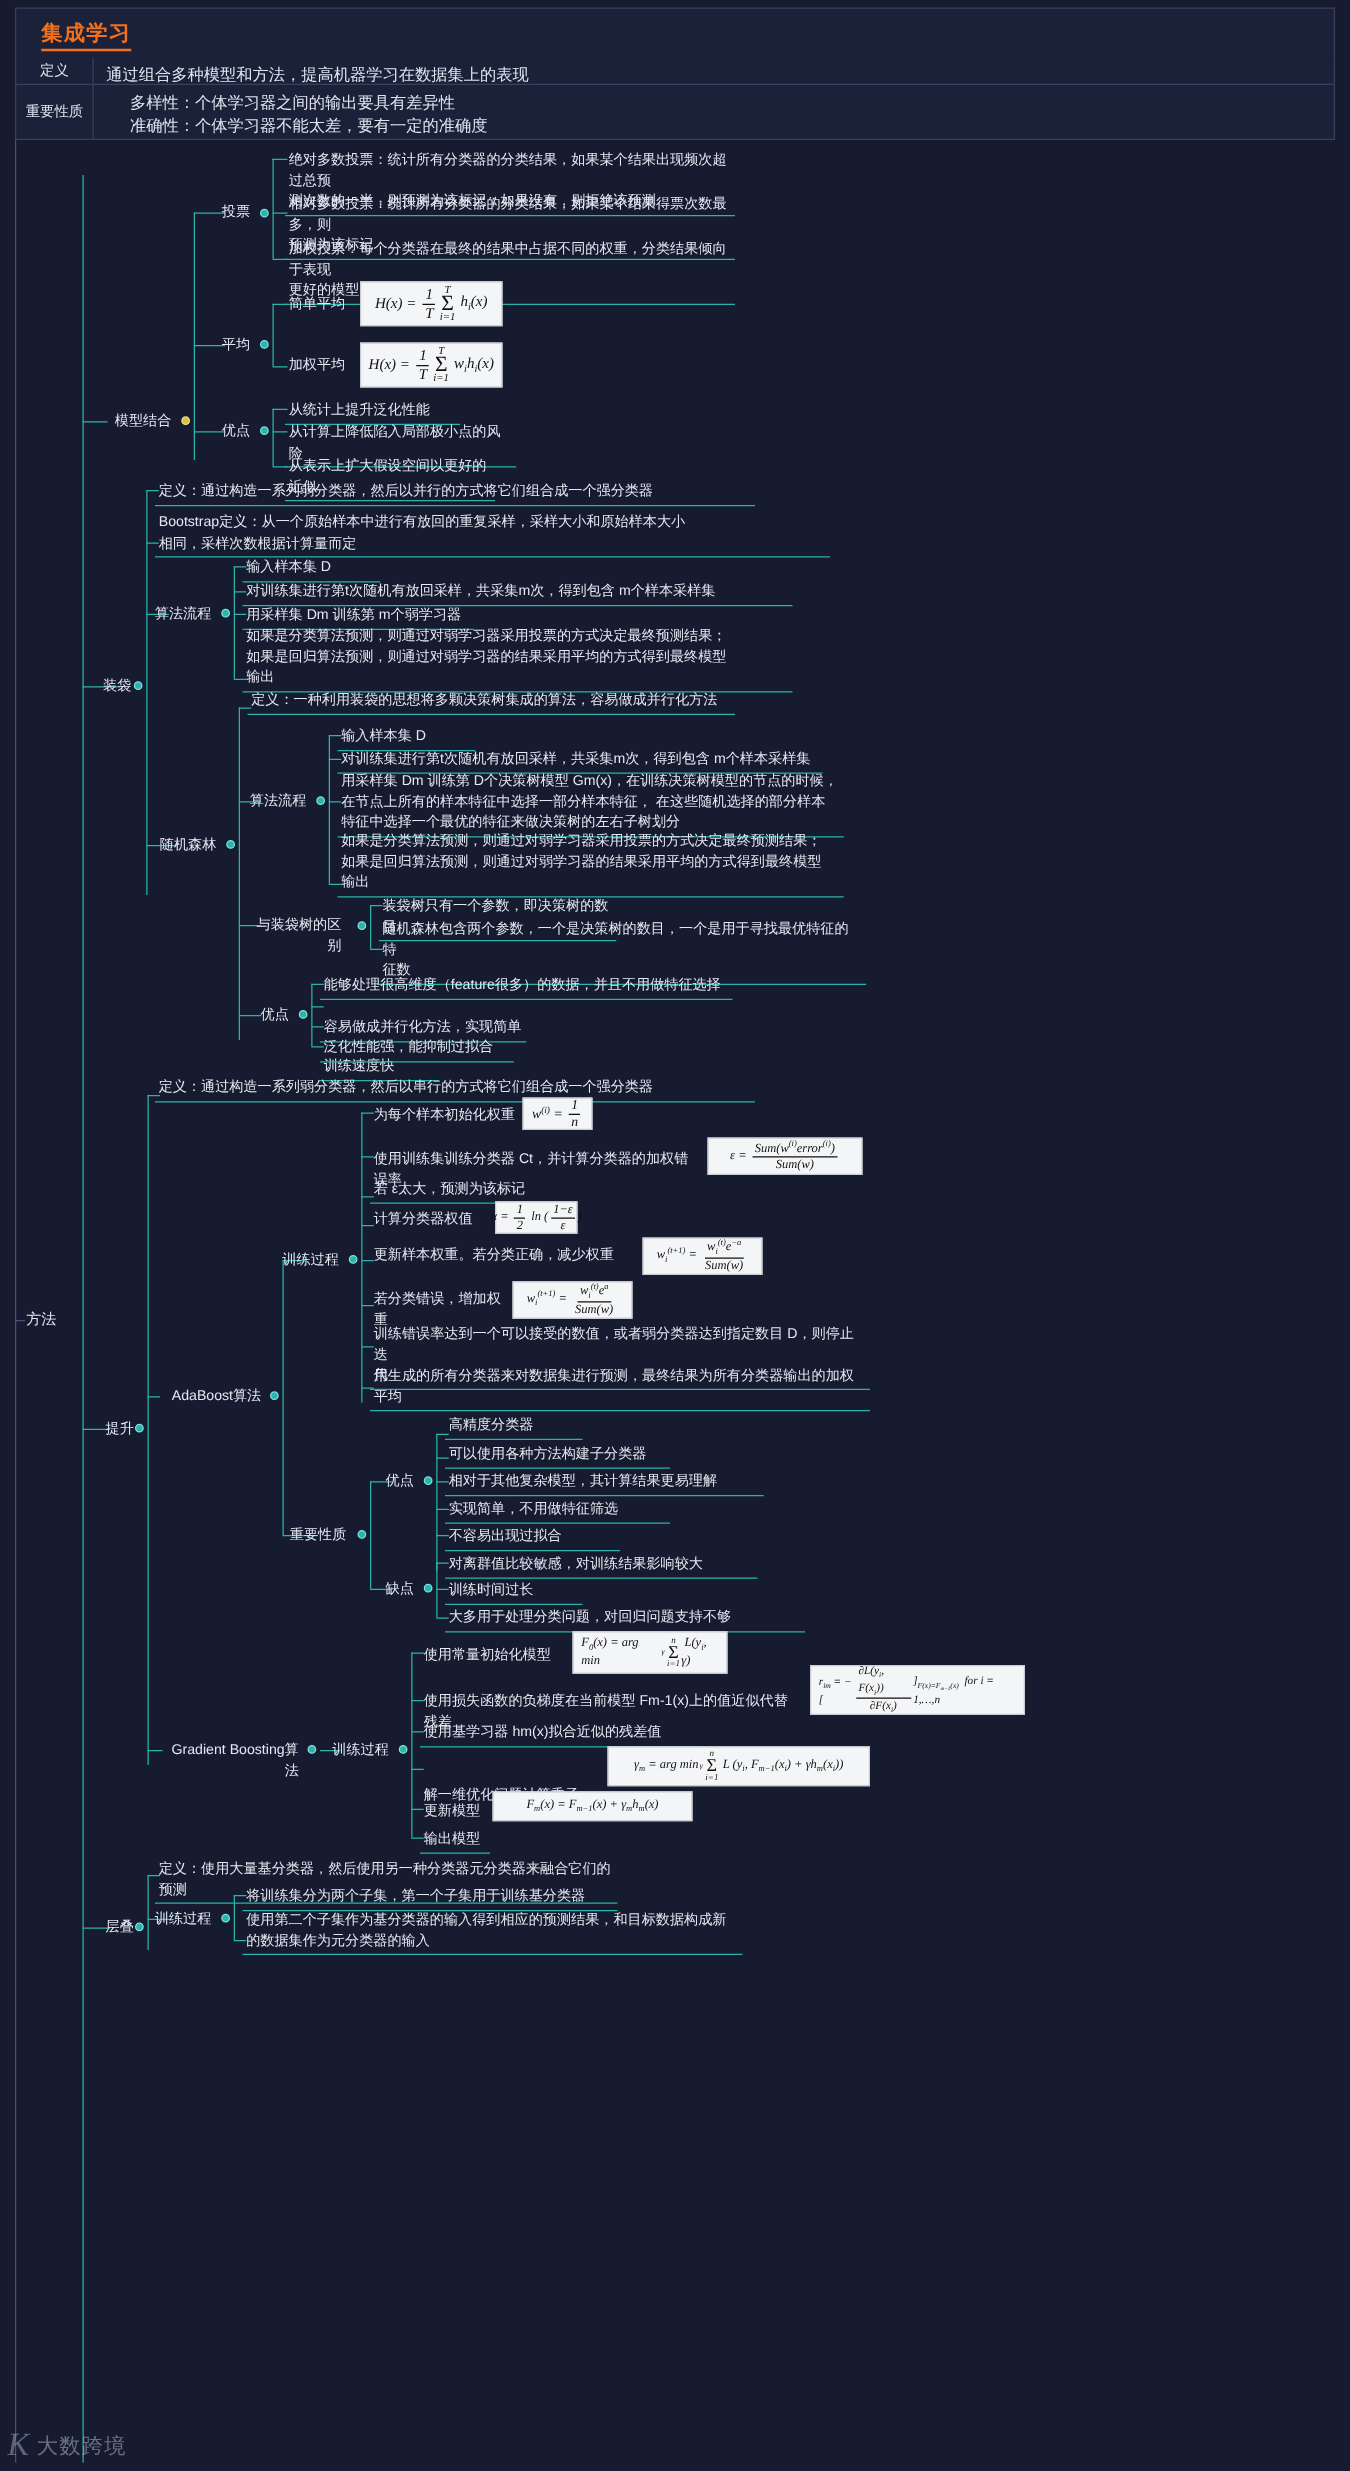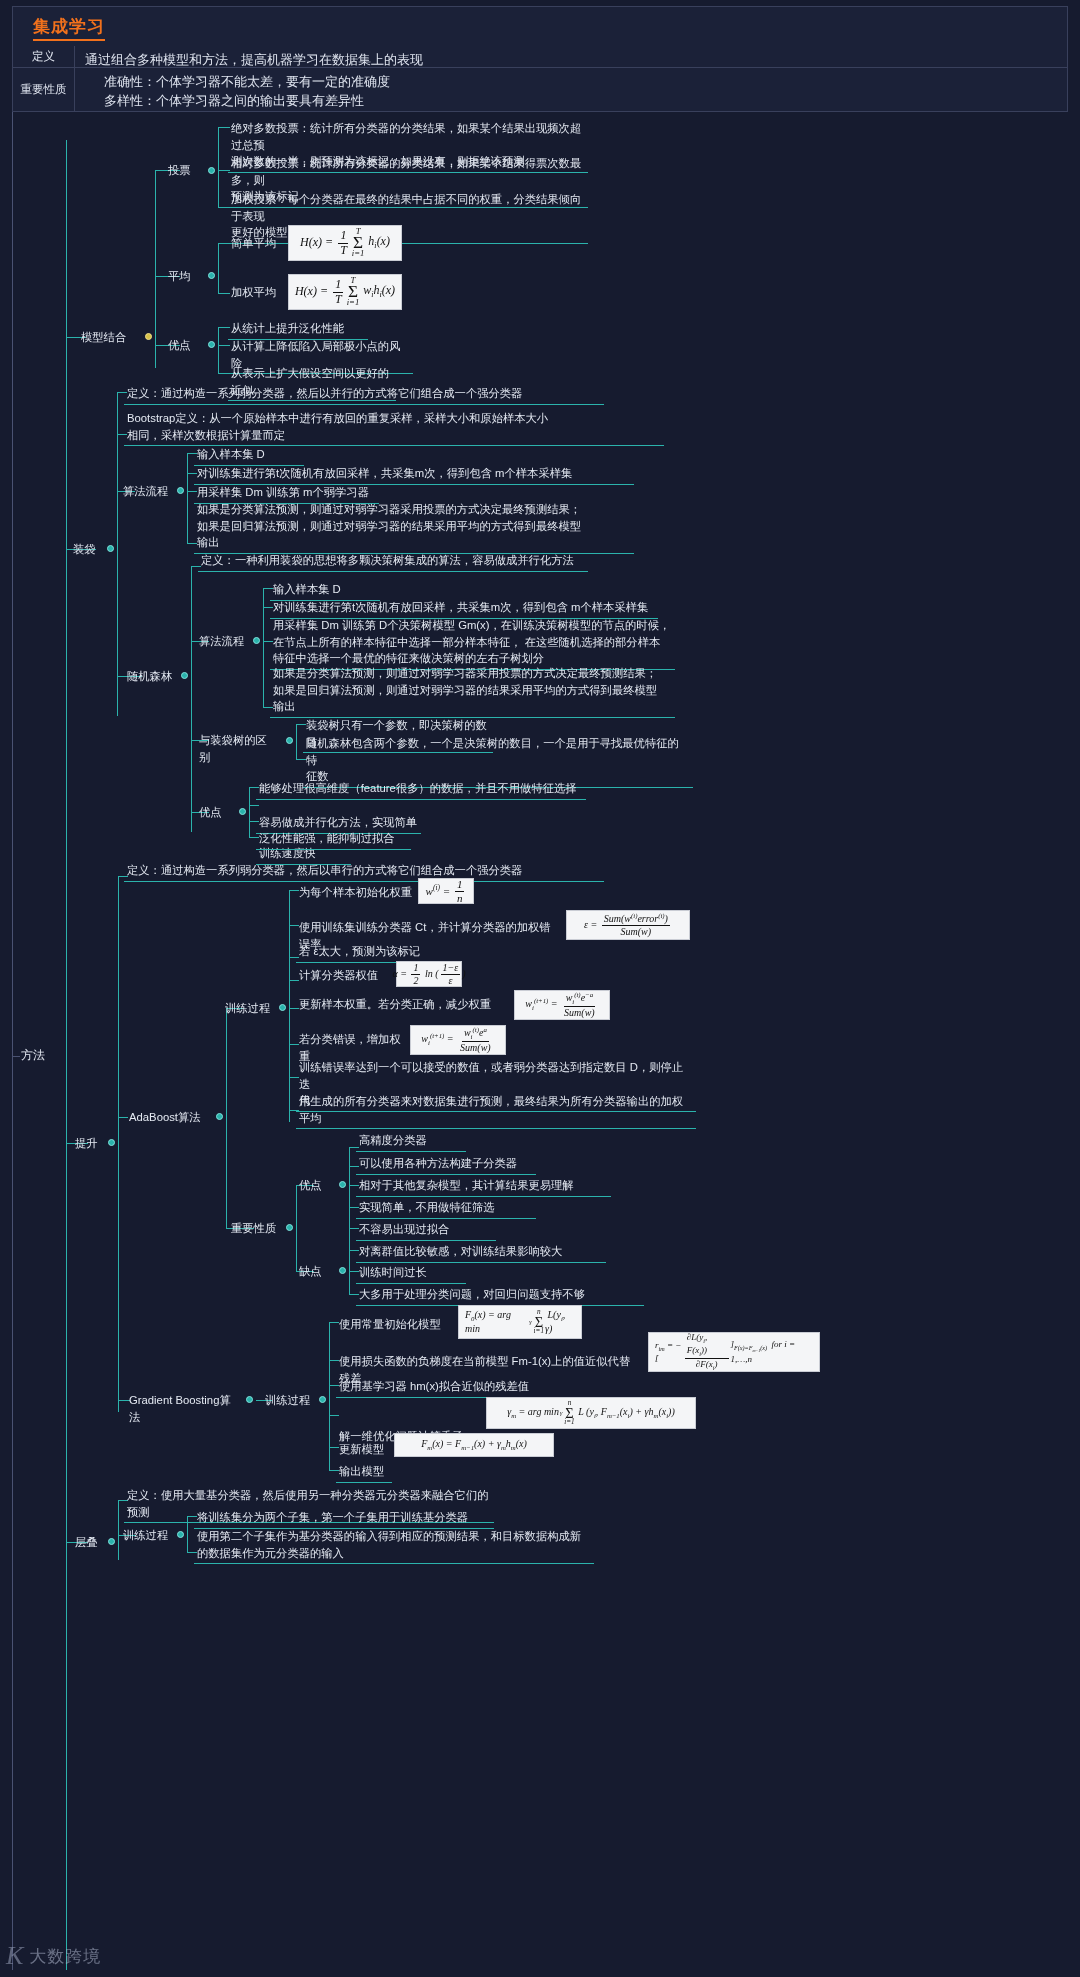--- a/index.html
+++ b/index.html
@@ -57,20 +57,21 @@
     line-height: 16.5px;
     color: #e4e9f2;
     white-space: pre-wrap;
     padding: 1px 3px 2px 3px;
     border-bottom: 1px solid #2bb3ac;
   }
   .node.nob { border-bottom: none; }
   .node.label {
     border-bottom: none;
     color: #e4e9f2;
+    text-align: right;
   }
   .node.root {
     border-bottom: none;
     font-size: 12px;
   }
   .bullet {
     position: absolute;
     width: 7px; height: 7px;
     border-radius: 50%;
     background: #2bb3ac;
@@ -129,22 +130,22 @@
   </div>
   <div class="row" id="row-def">
     <div class="lbl">定义</div>
     <div class="val">
       <div>通过组合多种模型和方法，提高机器学习在数据集上的表现</div>
     </div>
   </div>
   <div class="row" id="row-prop">
     <div class="lbl">重要性质</div>
     <div class="val">
+      <div>多样性：个体学习器之间的输出要具有差异性</div>
       <div>准确性：个体学习器不能太差，要有一定的准确度</div>
-      <div>多样性：个体学习器之间的输出要具有差异性</div>
     </div>
   </div>
 
   <div class="vline gray" style="left:12px; top:112px; height:1858px;"></div>
   <div class="hline gray" style="left:12px; top:1056px; width:8px;"></div>
   <div class="node root" style="left:18px; top:1046px; width:40px;">方法</div>
 
   <div class="vline" style="left:66px; top:140px; height:1830px;"></div>
 
   <div class="hline" style="left:66px; top:337px; width:20px;"></div>

